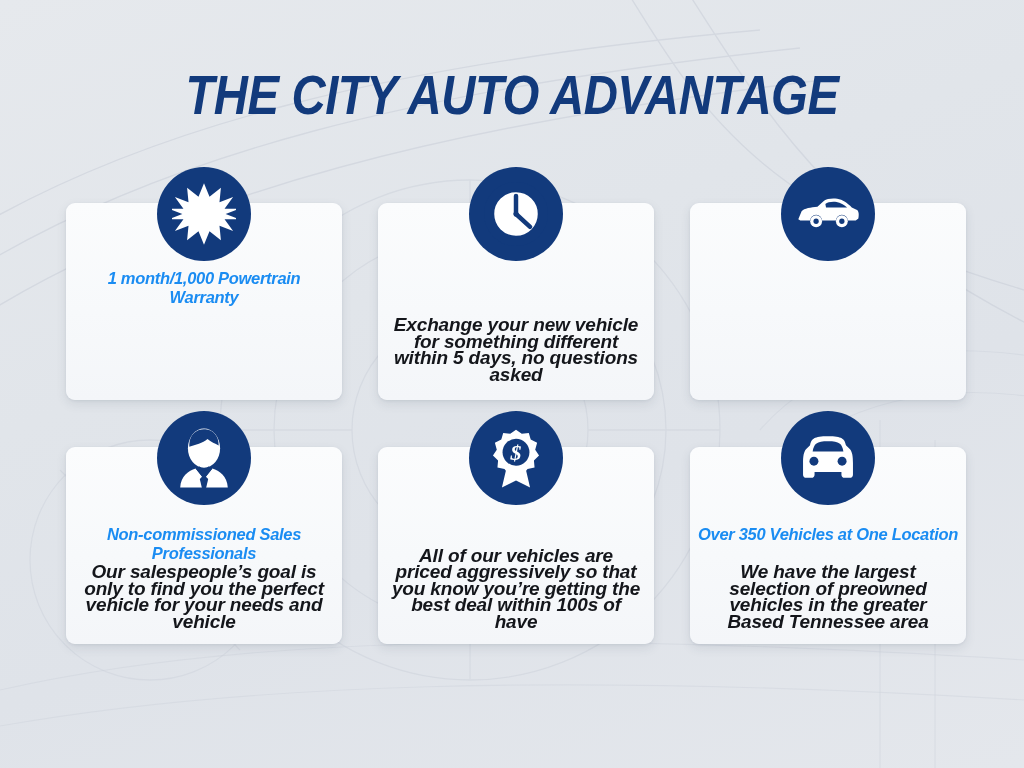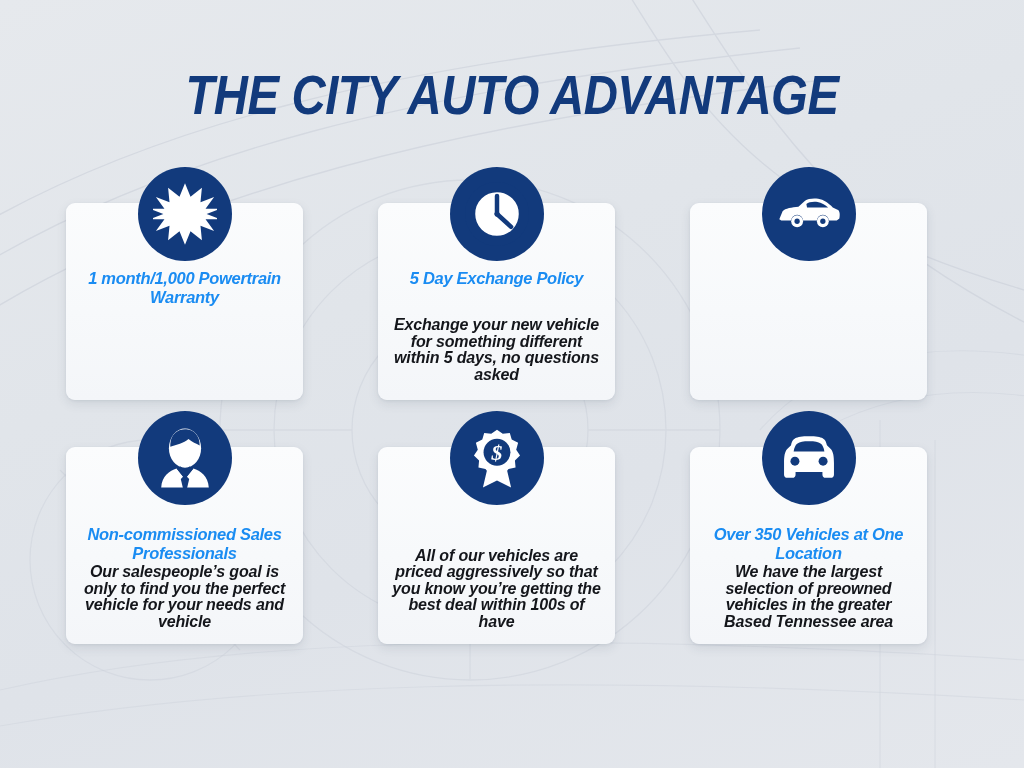--- a/index.html
+++ b/index.html
@@ -61,21 +61,21 @@
     left: 66px;
     width: 892px;
     display: grid;
     grid-template-columns: repeat(3, 268px);
     column-gap: 44px;
     row-gap: 47px;
   }
 
   .card {
     position: relative;
-    width: 237px;
+    width: 276px;
     height: 197px;
     background: linear-gradient(180deg, #fbfcfd 0%, #f7f9fb 55%, #f4f6f9 100%);
     border-radius: 9px;
     box-shadow: 0 4px 11px rgba(40, 55, 80, 0.10),
                 0 1px 3px rgba(40, 55, 80, 0.07);
     display: flex;
     flex-direction: column;
     align-items: center;
     padding-left: 8px;
   }
@@ -108,21 +108,21 @@
     letter-spacing: -0.3px;
   }
 
   .card-body {
     position: absolute;
     bottom: 17px;
     left: 12px;
     right: 12px;
     text-align: center;
     color: #14161b;
-    font-size: 16px;
+    font-size: 19px;
     line-height: 16.4px;
     font-weight: 700;
     letter-spacing: -0.15px;
   }
 
   
   .row2 .card-heading { top: 78px; }
   .row2 .card-body { bottom: 14px; }
 </style>
 </head>
@@ -184,21 +184,20 @@
     <div class="card">
       <div class="card-icon">
         <svg width="64" height="64" viewBox="0 0 100 100" aria-hidden="true">
           <circle cx="50" cy="50" r="42" fill="#ffffff"></circle>
           <circle cx="50" cy="50" r="42" fill="none" stroke="#123a7c" stroke-width="16"></circle>
           <line x1="50" y1="50" x2="50" y2="22" stroke="#123a7c" stroke-width="7" stroke-linecap="round"></line>
           <line x1="50" y1="50" x2="72" y2="70" stroke="#123a7c" stroke-width="7" stroke-linecap="round"></line>
           <circle cx="50" cy="50" r="4" fill="#123a7c"></circle>
         </svg>
       </div>
-      <div class="card-heading">5 Day Exchange Policy</div>
       <div class="card-body">Exchange your new vehicle for something different within 5 days, no questions asked</div>
     </div>
 
     <div class="card">
       <div class="card-icon">
         <svg width="66" height="66" viewBox="0 0 100 100" aria-hidden="true">
           <path fill="#ffffff" d="M5 58 L10 46 C14 41 24 40 34 39 L44 30 C48 27 56 26 64 27
                                    C72 28 80 34 86 40 L94 44 C97 46 97 52 96 57 L92 60 L80 60
                                    A9 9 0 0 0 62 60 L41 60 A9 9 0 0 0 23 60 L8 60 Z"></path>
           <path fill="#123a7c" d="M46 35 C49 32 57 31 63 32 C69 33 74 36 79 40 L47 40 Z"></path>

